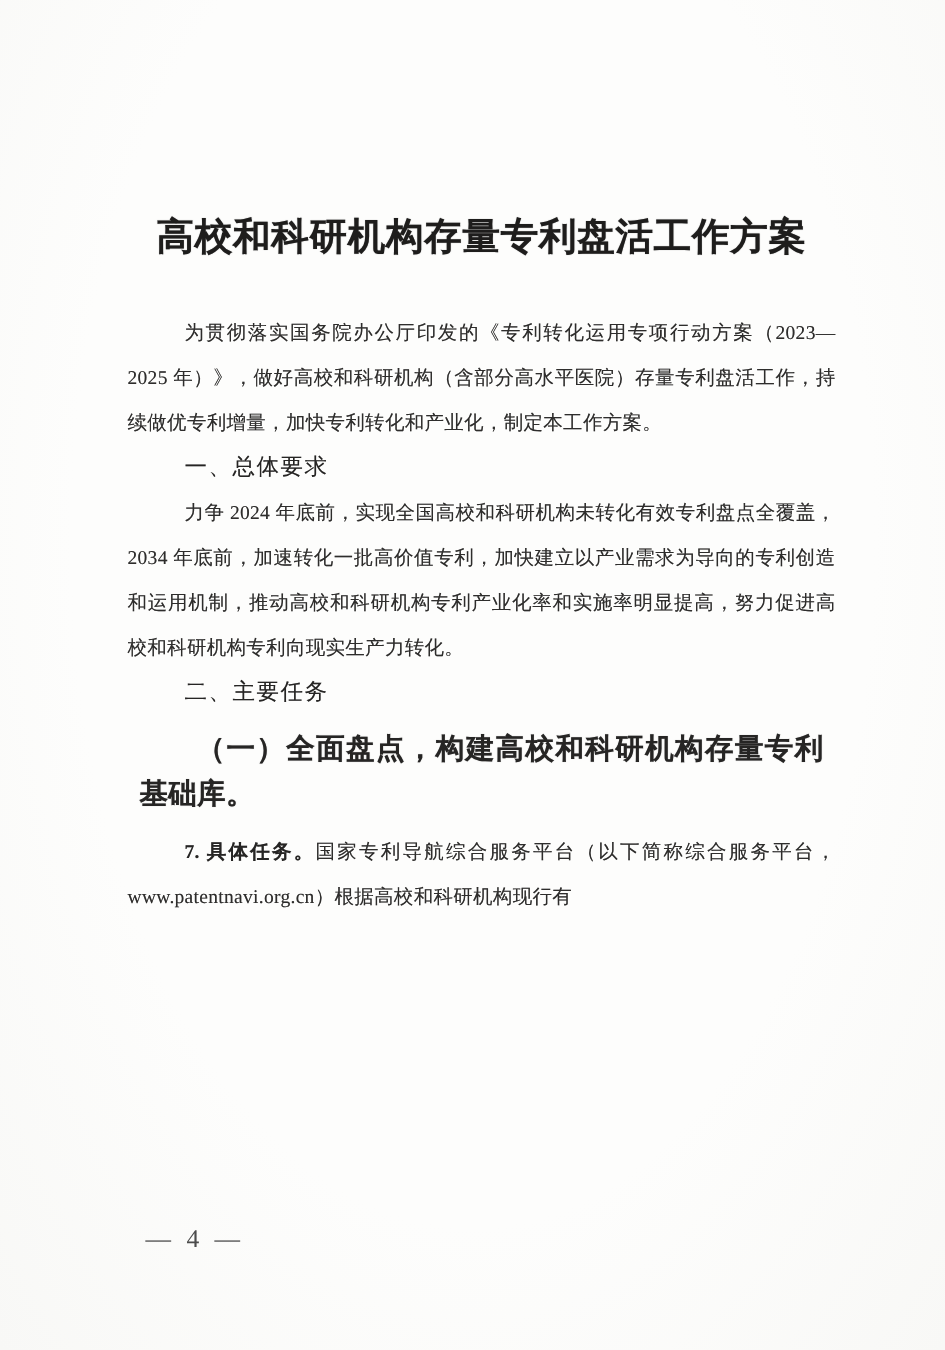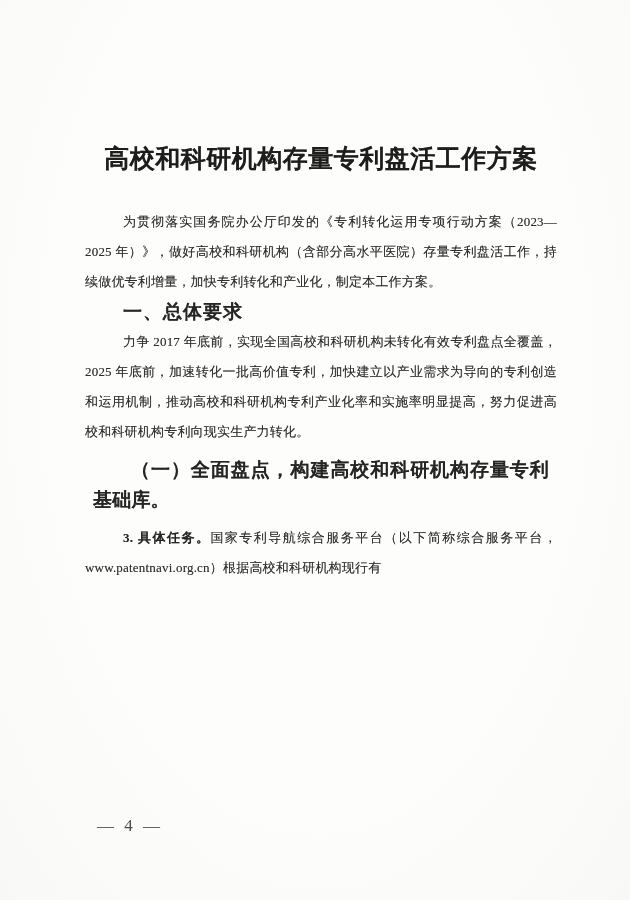--- a/index.html
+++ b/index.html
@@ -43,23 +43,23 @@
     font-size: 13px;
     line-height: 30px;
     text-align: justify;
     text-justify: inter-character;
     text-indent: 38px;
     letter-spacing: 0.2px;
     text-shadow: 0 0 0.4px rgba(45,45,45,0.45);
   }
   .heading {
     margin: 0;
-    font-size: 19px;
+    font-size: 15px;
     line-height: 30px;
-    font-weight: bold;
+    font-weight: normal;
     text-indent: 38px;
     font-family: "Liberation Sans", "DejaVu Sans", sans-serif;
     color: #262524;
     letter-spacing: 1px;
     text-shadow: 0 0 0.4px rgba(35,35,35,0.4);
   }
   .subheading {
     margin: 8px;
     font-size: 19px;
     line-height: 30px;
@@ -91,23 +91,24 @@
 <div class="page">
   <div class="content">
 
     <h1 class="doc-title">高校和科研机构存量专利盘活工作方案</h1>
 
     <p class="para">为贯彻落实国务院办公厅印发的《专利转化运用专项行动方案（2023—2025 年）》，做好高校和科研机构（含部分高水平医院）存量专利盘活工作，持续做优专利增量，加快专利转化和产业化，制定本工作方案。</p>
 
     <p class="heading">一、总体要求</p>
 
 
-    <p class="para">力争 2017 年底前，实现全国高校和科研机构未转化有效专利盘点全覆盖，2025 年底前，加速转化一批高价值专利，加快建立以产业需求为导向的专利创造和运用机制，推动高校和科研机构专利产业化率和实施率明显提高，努力促进高校和科研机构专利向现实生产力转化。</p>
+    <p class="para">力争 2024 年底前，实现全国高校和科研机构未转化有效专利盘点全覆盖，2034 年底前，加速转化一批高价值专利，加快建立以产业需求为导向的专利创造和运用机制，推动高校和科研机构专利产业化率和实施率明显提高，努力促进高校和科研机构专利向现实生产力转化。</p>
 
+    <p class="heading">二、主要任务</p>
 
     <p class="subheading">（一）全面盘点，构建高校和科研机构存量专利基础库。</p>
 
-    <p class="para"><span class="lead-bold">3. 具体任务。</span><span>国家专利导航综合服务平台（以下简称综合服务平台，www.patentnavi.org.cn）根据高校和科研机构现行有</span></p>
+    <p class="para"><span class="lead-bold">7. 具体任务。</span><span>国家专利导航综合服务平台（以下简称综合服务平台，www.patentnavi.org.cn）根据高校和科研机构现行有</span></p>
 
   </div>
 
   <div class="footer">— 4 —</div>
 </div>
 
 </body></html>

